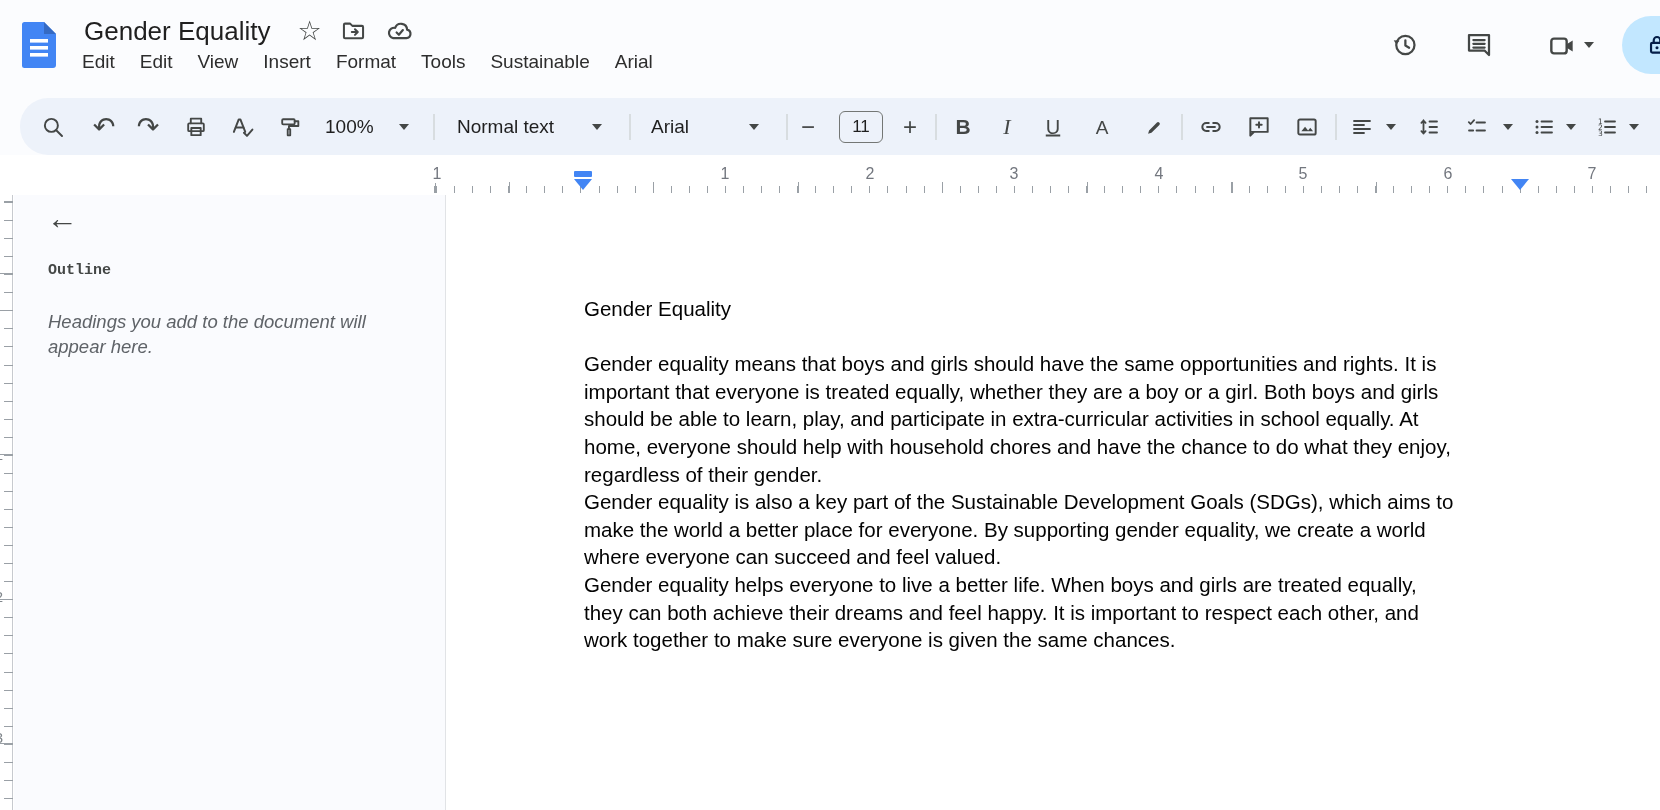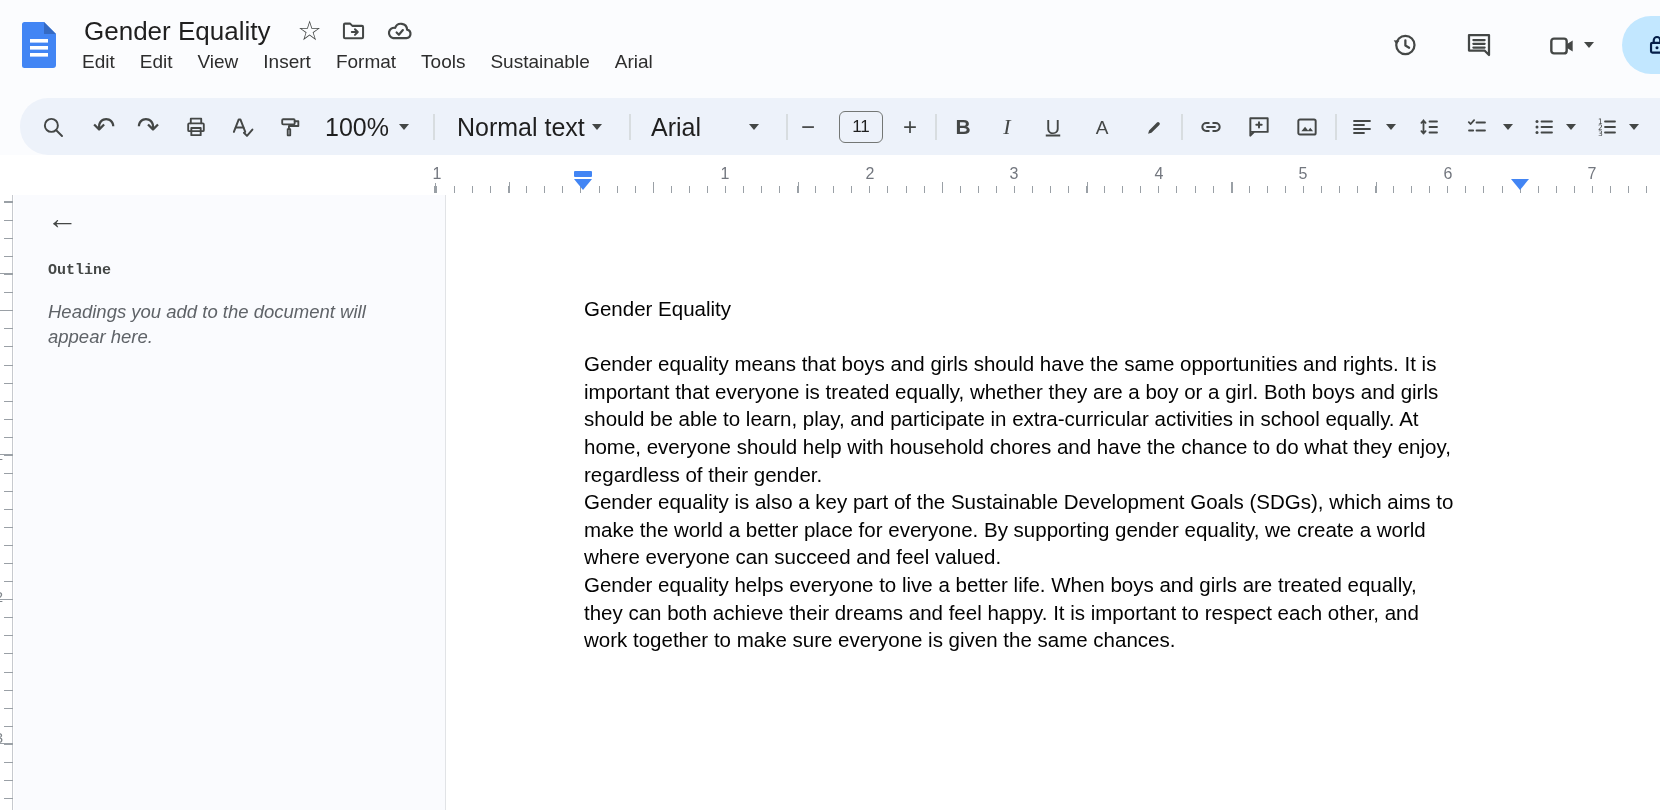--- a/index.html
+++ b/index.html
@@ -22,21 +22,21 @@
   .caret { width:0; height:0; border-left:5px solid transparent; border-right:5px solid transparent;
            border-top:6px solid #444746; display:inline-block; }
   .share-pill { position:absolute; left:1622px; top:16px; width:130px; height:58px; border-radius:29px;
                 background:#c2e7ff; display:flex; align-items:center; }
 
   
   .toolbar-strip { position:absolute; left:0; top:92px; width:1660px; height:63px; background:#fbfcfe; }
   .toolbar { position:absolute; left:20px; top:6px; width:1652px; height:57px; background:#edf2fa;
              border-radius:28px 0 0 28px; }
   .ti { position:absolute; top:50%; transform:translate(-50%,-50%); }
-  .tt { position:absolute; top:50%; transform:translateY(-50%); font-size:25px; color:#1f1f1f; white-space:nowrap;text-align:right; }
+  .tt { position:absolute; top:50%; transform:translateY(-50%); font-size:19px; color:#1f1f1f; white-space:nowrap;text-align:right; }
   .tb-div { position:absolute; top:50%; transform:translate(-50%,-50%); width:1px; height:26px; background:#c4c7c5; }
   .glyph { font-size:24px; color:#444746; line-height:1; }
   .fontsize-box { position:absolute; top:50%; transform:translate(-50%,-50%); width:44px; height:32px;
                   border:1.5px solid #747775; border-radius:6px; text-align:center; line-height:29px;
                   font-size:17px; color:#1f1f1f; background:transparent; }
   .bold-g { font-size:21px; font-weight:bold; color:#444746; }
   .italic-g { font-size:22px; font-style:italic; font-family:"Liberation Serif", serif; color:#444746; }
   .under-g { font-size:20px; text-decoration:underline; color:#444746; }
   .acolor { text-align:center; }
   .acolor .a { font-size:19px; color:#444746; display:block; line-height:19px; }
@@ -65,21 +65,21 @@
   .vticks-long { position:absolute; top:0; bottom:0; left:0; width:13px;
     background:repeating-linear-gradient(to bottom,#9aa0a6 0 1px,transparent 1px 144.5px);
     background-position:0 115px; }
   .vnum { position:absolute; left:-9px; width:16px; text-align:center; font-size:15px; color:#80868b;
           background:transparent; }
   .outline-panel { position:absolute; left:14px; top:0; bottom:0; width:431px; background:#fafbfe; }
   .panel-divider { position:absolute; left:445px; top:0; bottom:0; width:1px; background:#e1e3e6; }
   .doc-area { position:absolute; left:446px; top:0; bottom:0; right:0; background:#fff; }
   .back-arrow { position:absolute; left:33px; top:8px; font-size:31px; color:#444746; line-height:1; cursor:pointer; }
   .outline-title { position:absolute; left:34px; top:67px; font-size:15px; font-weight:600; color:#444746;font-family:Liberation Mono, monospace; }
-  .outline-hint { position:absolute; left:34px; top:105px; width:330px; font-size:18.5px; font-style:italic;
+  .outline-hint { position:absolute; left:34px; top:115px; width:330px; font-size:18.5px; font-style:italic;
                   color:#5f6368; line-height:24.5px; }
 
   
   .doc-text { position:absolute; left:584px; top:100px; width:990px; font-size:20.5px; line-height:27.6px; color:#030303; }
   .doc-text p { white-space:pre-line; }
   .doc-spacer { height:27.6px; }
 </style>
 </head>
 <body>
 

